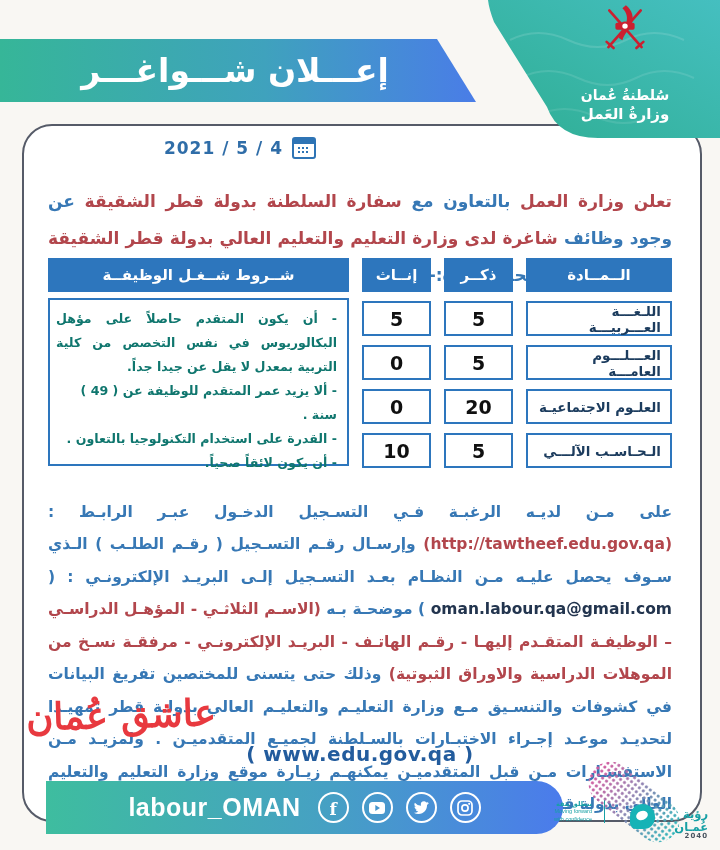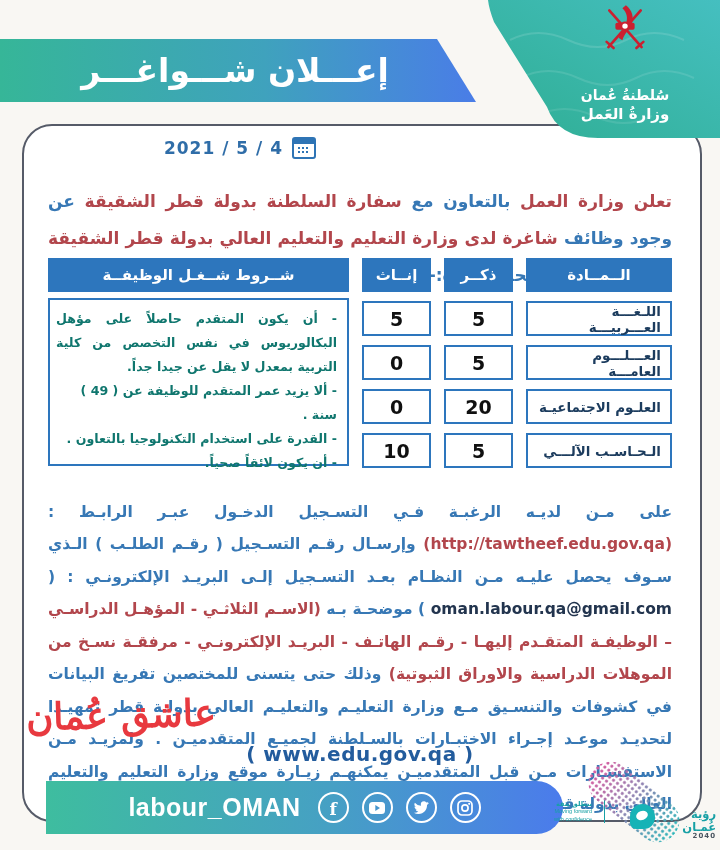--- a/index.html
+++ b/index.html
@@ -80,21 +80,21 @@
   .taglines .te{font-size:5.5px;font-family:"Liberation Sans",sans-serif;}
   .comet{position:absolute;left:34px;top:12px;width:104px;height:44px;transform:rotate(38deg);}
   .dots{width:100%;height:100%;border-radius:24px;background:linear-gradient(90deg,#d8569d 0%,#8f7fb0 45%,#28b5b8 100%);
     -webkit-mask-image:radial-gradient(circle,#000 1.3px,transparent 1.55px);-webkit-mask-size:5px 5px;
     mask-image:radial-gradient(circle,#000 1.3px,transparent 1.55px);mask-size:5px 5px;}
   .blob{position:absolute;left:82px;top:36px;width:25px;height:25px;background:#17b3b6;
     border-radius:50% 50% 45% 6px;}
   .blob::after{content:"";position:absolute;left:6px;top:7px;width:12px;height:9px;background:#fff;
     border-radius:50%;transform:rotate(-20deg);}
   .vname{position:absolute;left:104px;top:40px;width:56px;direction:rtl;text-align:right;
-    color:#17a0a5;font-size:11.5px;font-weight:bold;line-height:1.1;margin-left:8px;}
+    color:#17a0a5;font-size:11.5px;font-weight:bold;line-height:1.1;}
   .vyear{color:#4a5560;font-size:7px;font-weight:bold;letter-spacing:1px;}
 </style>
 </head>
 <body>
 
 <div id="page">
 
   <div class="card"></div>
 
   <div class="corner">

